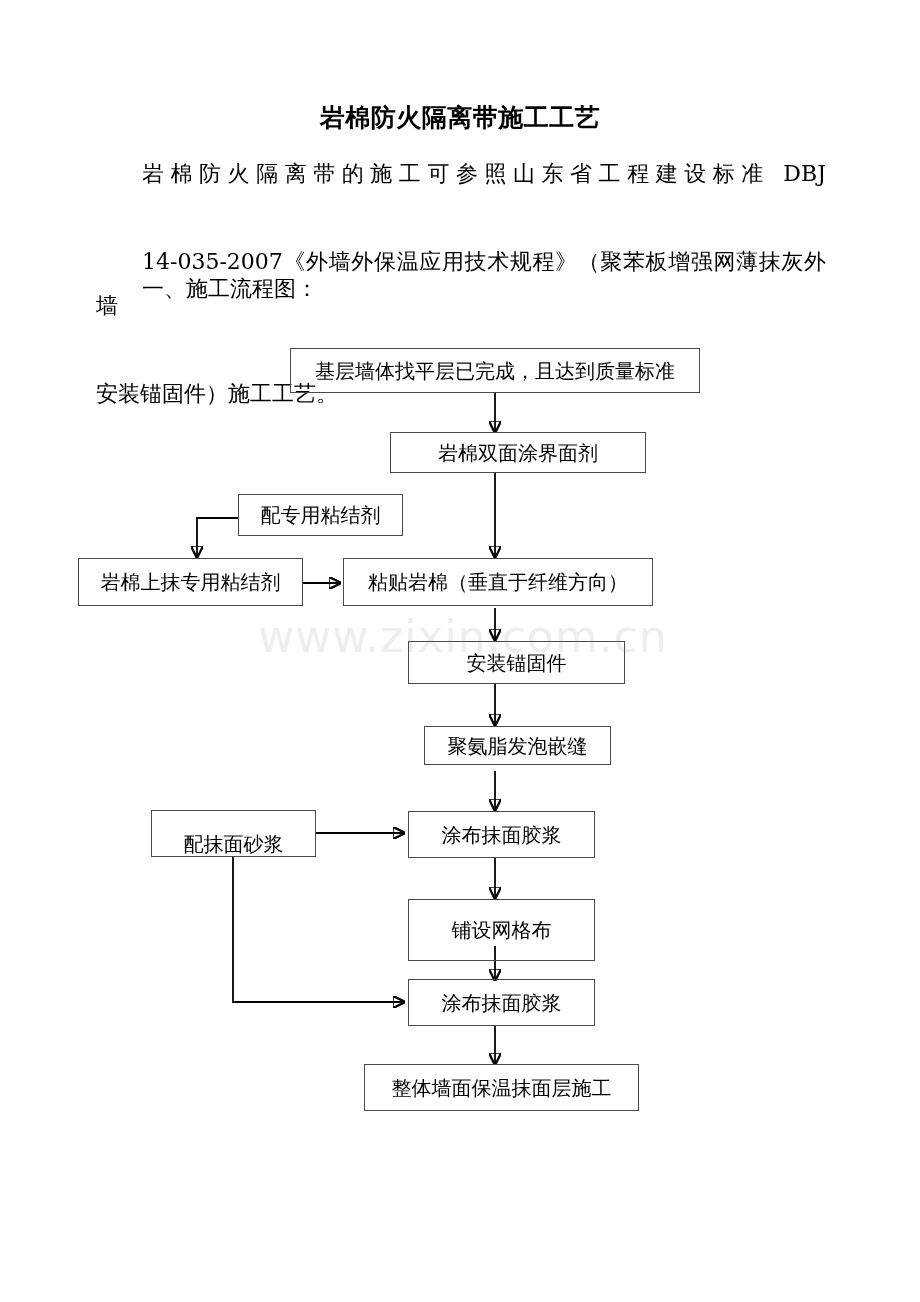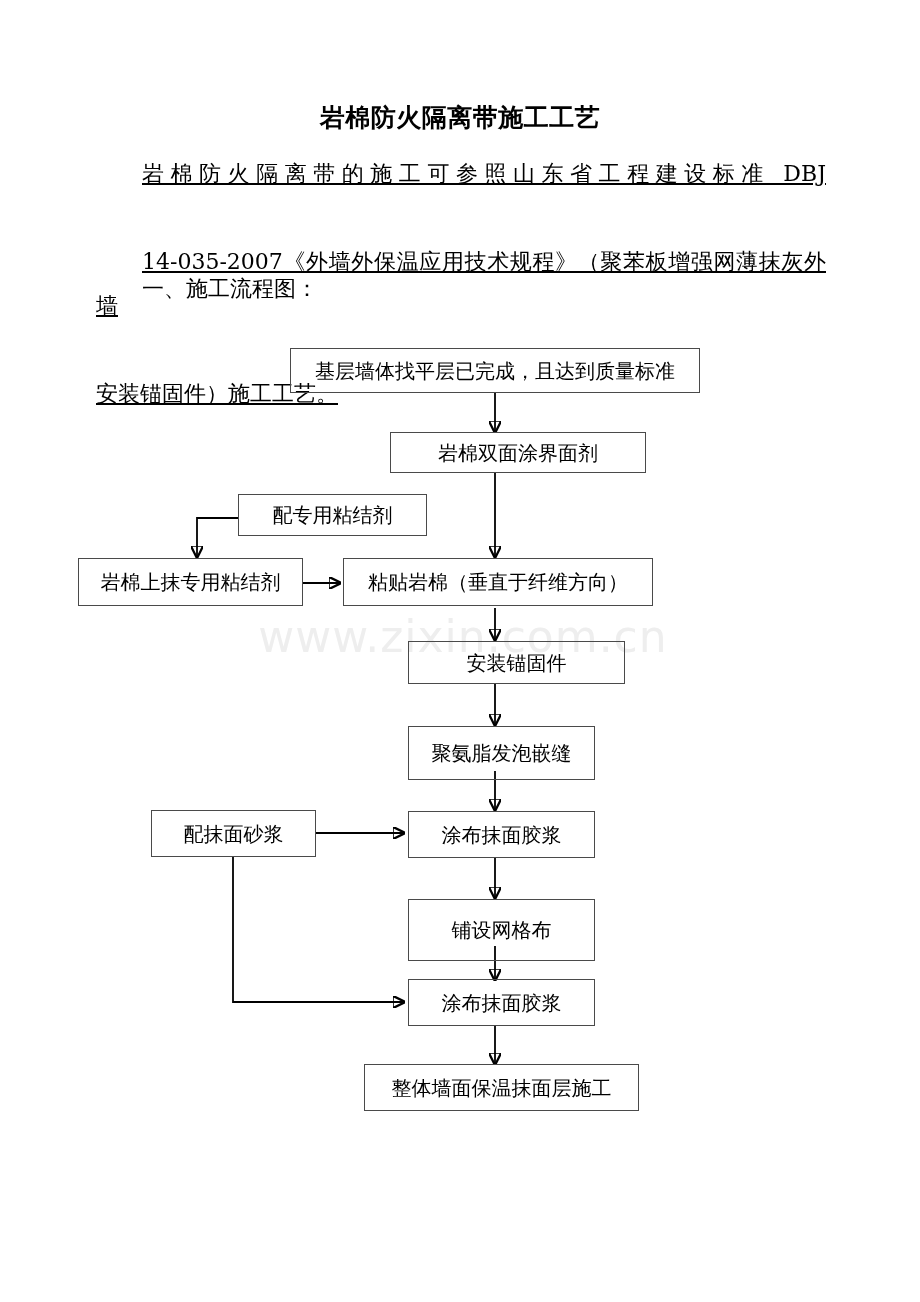--- a/index.html
+++ b/index.html
@@ -36,21 +36,20 @@
   .para {
     position: absolute;
     left: 96px;
     top: 152px;
     width: 730px;
     font-size: 22px;
     line-height: 44px;
     text-align: justify;
     text-justify: inter-character;
     text-indent: 46px;
-    text-decoration: underline;
   }
   .para .just-line {
     display: block;
     text-align: justify;
     text-justify: inter-character;
   }
   .para .just-line::after {
     content: "";
     display: inline-block;
     width: 100%;
@@ -172,41 +171,41 @@
     </svg>
 
     <div class="node" style="left:290px; top:348px; width:410px; height:45px;">
       <span>基层墙体找平层已完成，且达到质量标准</span>
     </div>
 
     <div class="node" style="left:390px; top:432px; width:256px; height:41px;">
       <span>岩棉双面涂界面剂</span>
     </div>
 
-    <div class="node" style="left:238px; top:494px; width:189px; height:42px;">
+    <div class="node" style="left:238px; top:494px; width:165px; height:42px;">
       <span>配专用粘结剂</span>
     </div>
 
     <div class="node" style="left:78px; top:558px; width:225px; height:48px;">
       <span>岩棉上抹专用粘结剂</span>
     </div>
 
     <div class="node" style="left:343px; top:558px; width:310px; height:48px;">
       <span>粘贴岩棉（垂直于纤维方向）</span>
     </div>
 
     <div class="node" style="left:408px; top:641px; width:217px; height:43px;">
       <span>安装锚固件</span>
     </div>
 
-    <div class="node" style="left:408px; top:726px; width:187px; height:54px;">
+    <div class="node" style="left:424px; top:726px; width:187px; height:39px;">
       <span>聚氨脂发泡嵌缝</span>
     </div>
 
-    <div class="node" style="left:151px; top:810px; width:165px; height:47px;">
+    <div class="node" style="left:151px; top:810px; width:165px; height:47px;align-items:flex-end;">
       <span>配抹面砂浆</span>
     </div>
 
     <div class="node" style="left:408px; top:811px; width:187px; height:47px;">
       <span>涂布抹面胶浆</span>
     </div>
 
     <div class="node" style="left:408px; top:899px; width:187px; height:62px;">
       <span>铺设网格布</span>
     </div>

